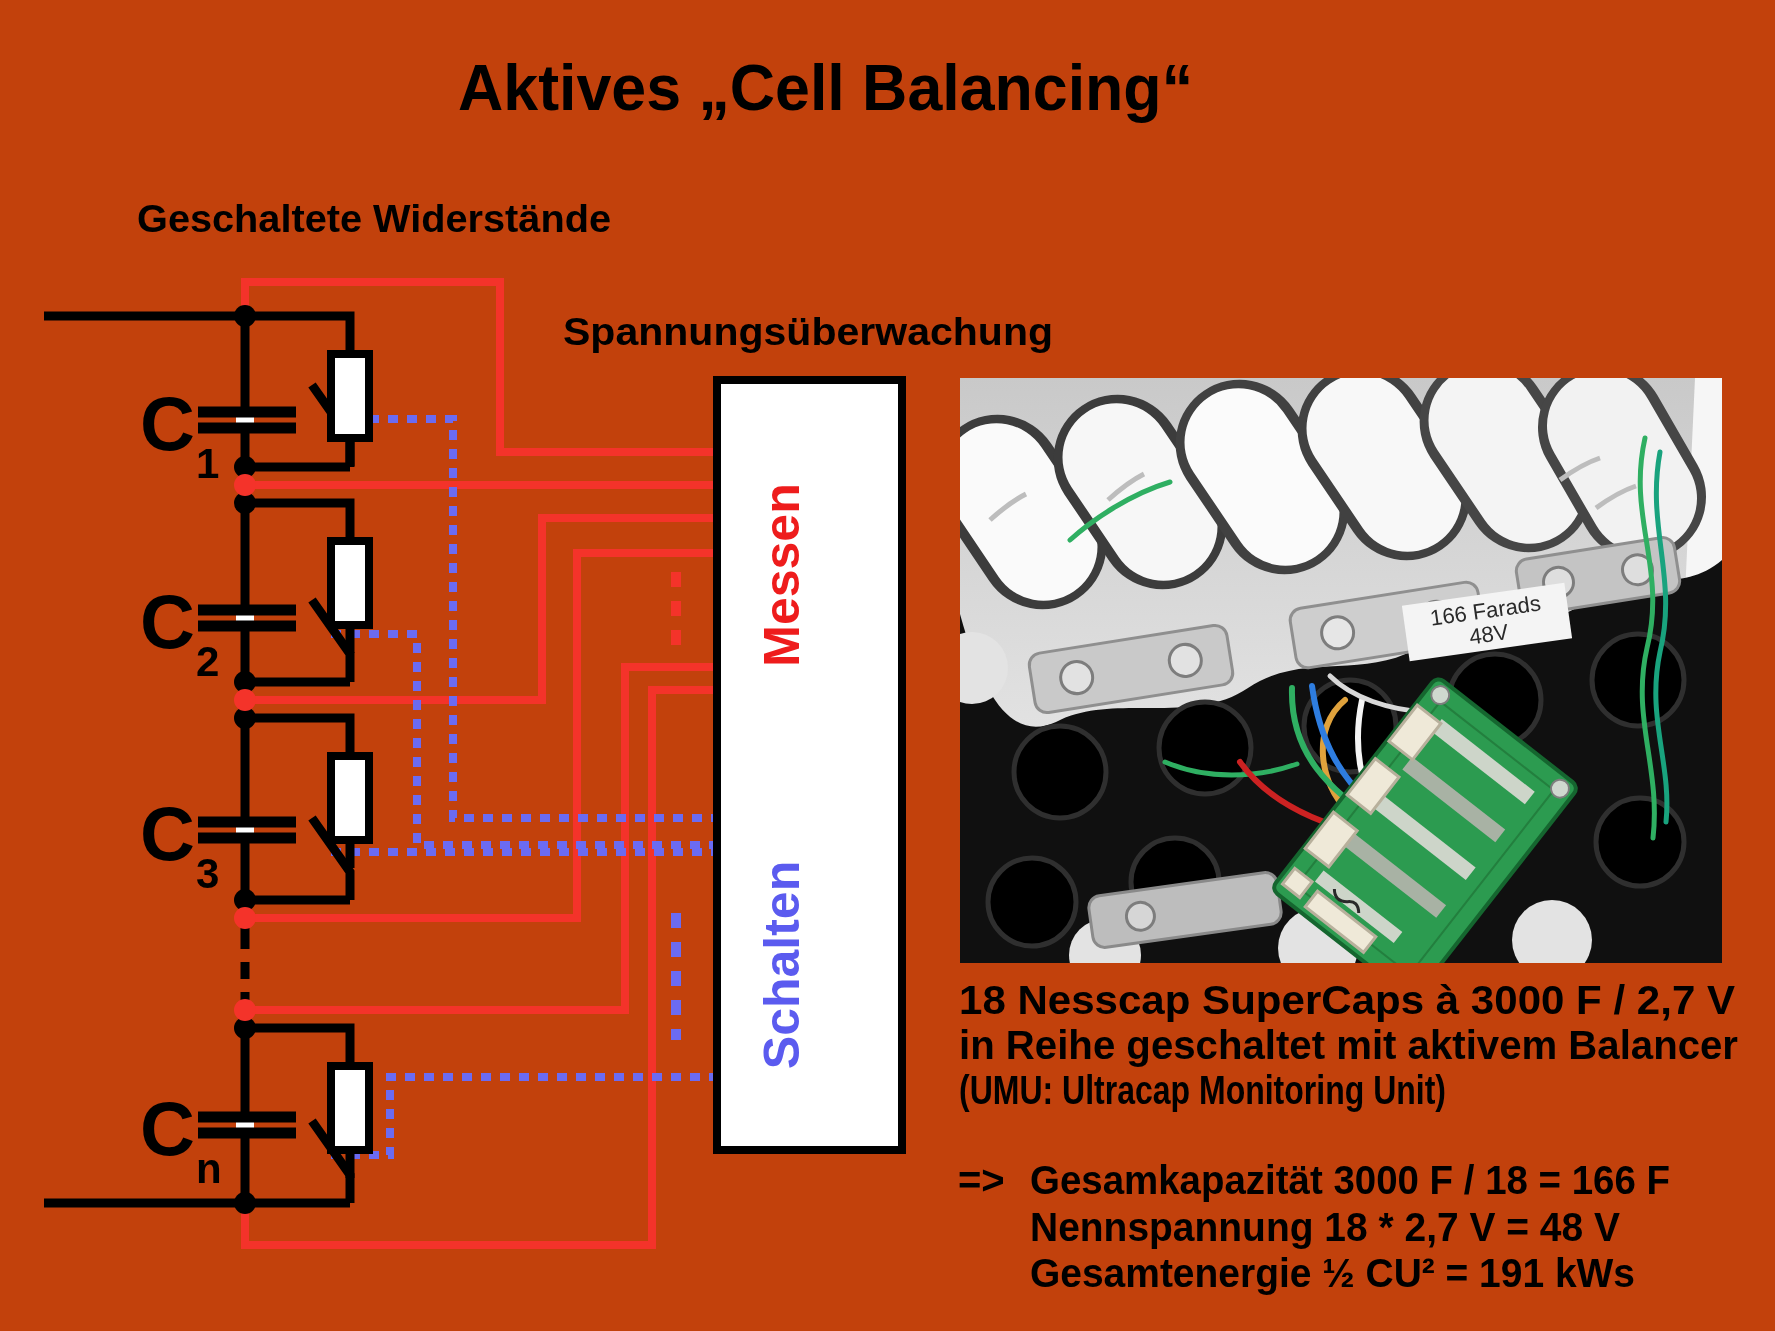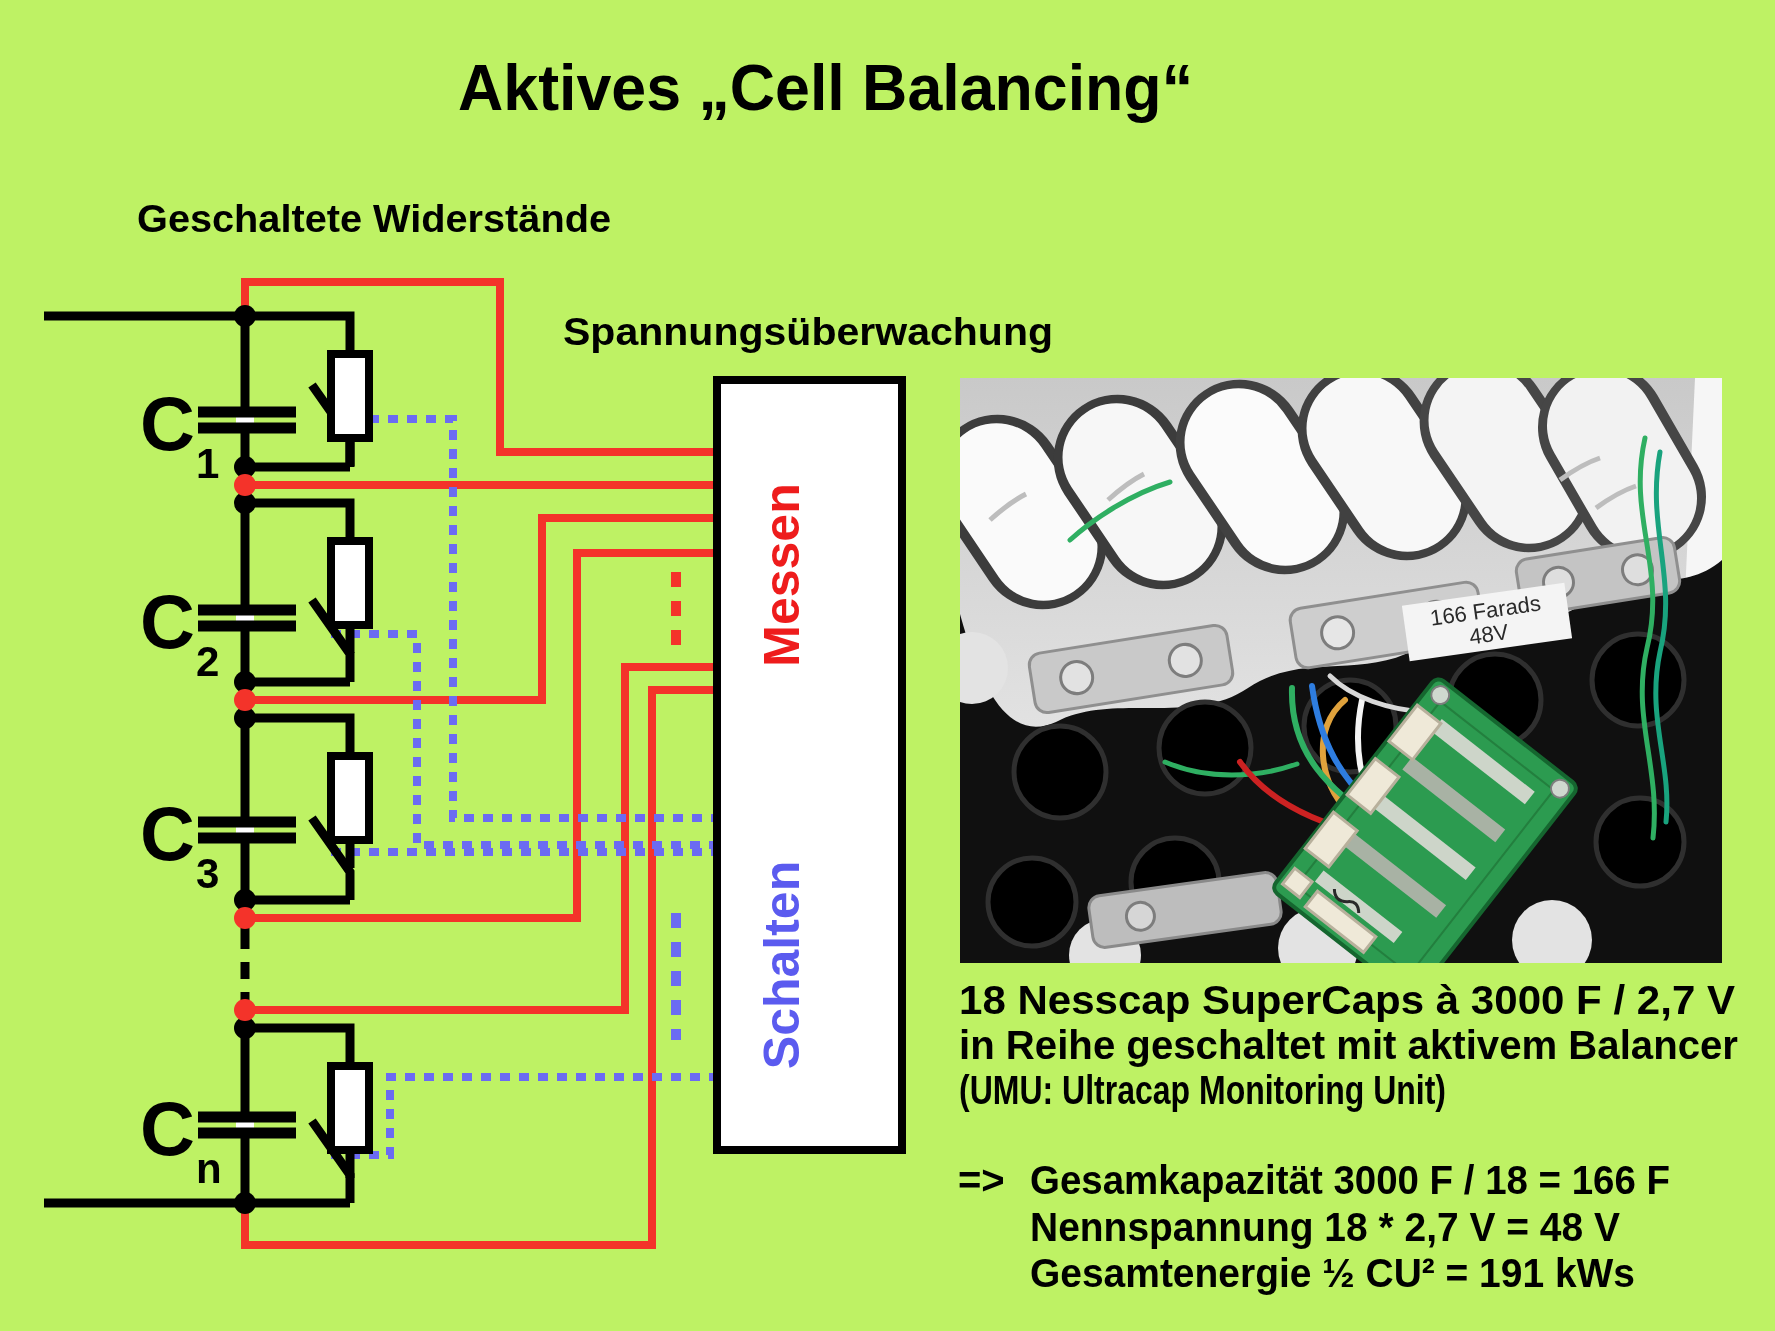--- a/index.html
+++ b/index.html
@@ -1,16 +1,16 @@
 <!DOCTYPE html>
 <html><head>
 <meta charset="utf-8">
 <style>
   html,body{margin:0;padding:0;background:#ffffff;}
-  .page{position:relative;width:1775px;height:1331px;background:#bef264;overflow:hidden;
+  .page{position:relative;width:1775px;height:1331px;background:#c2410c;overflow:hidden;
         font-family:"Liberation Sans", sans-serif;}
   svg text{font-family:"Liberation Sans", sans-serif;}
 </style>
 </head>
 <body>
 
 <div class="page">
 <svg width="1775" height="1331" viewBox="0 0 1775 1331">
 
   <text x="458" y="110" font-size="64" font-weight="bold" fill="#000" textLength="735" lengthAdjust="spacingAndGlyphs">Aktives „Cell Balancing“</text>

